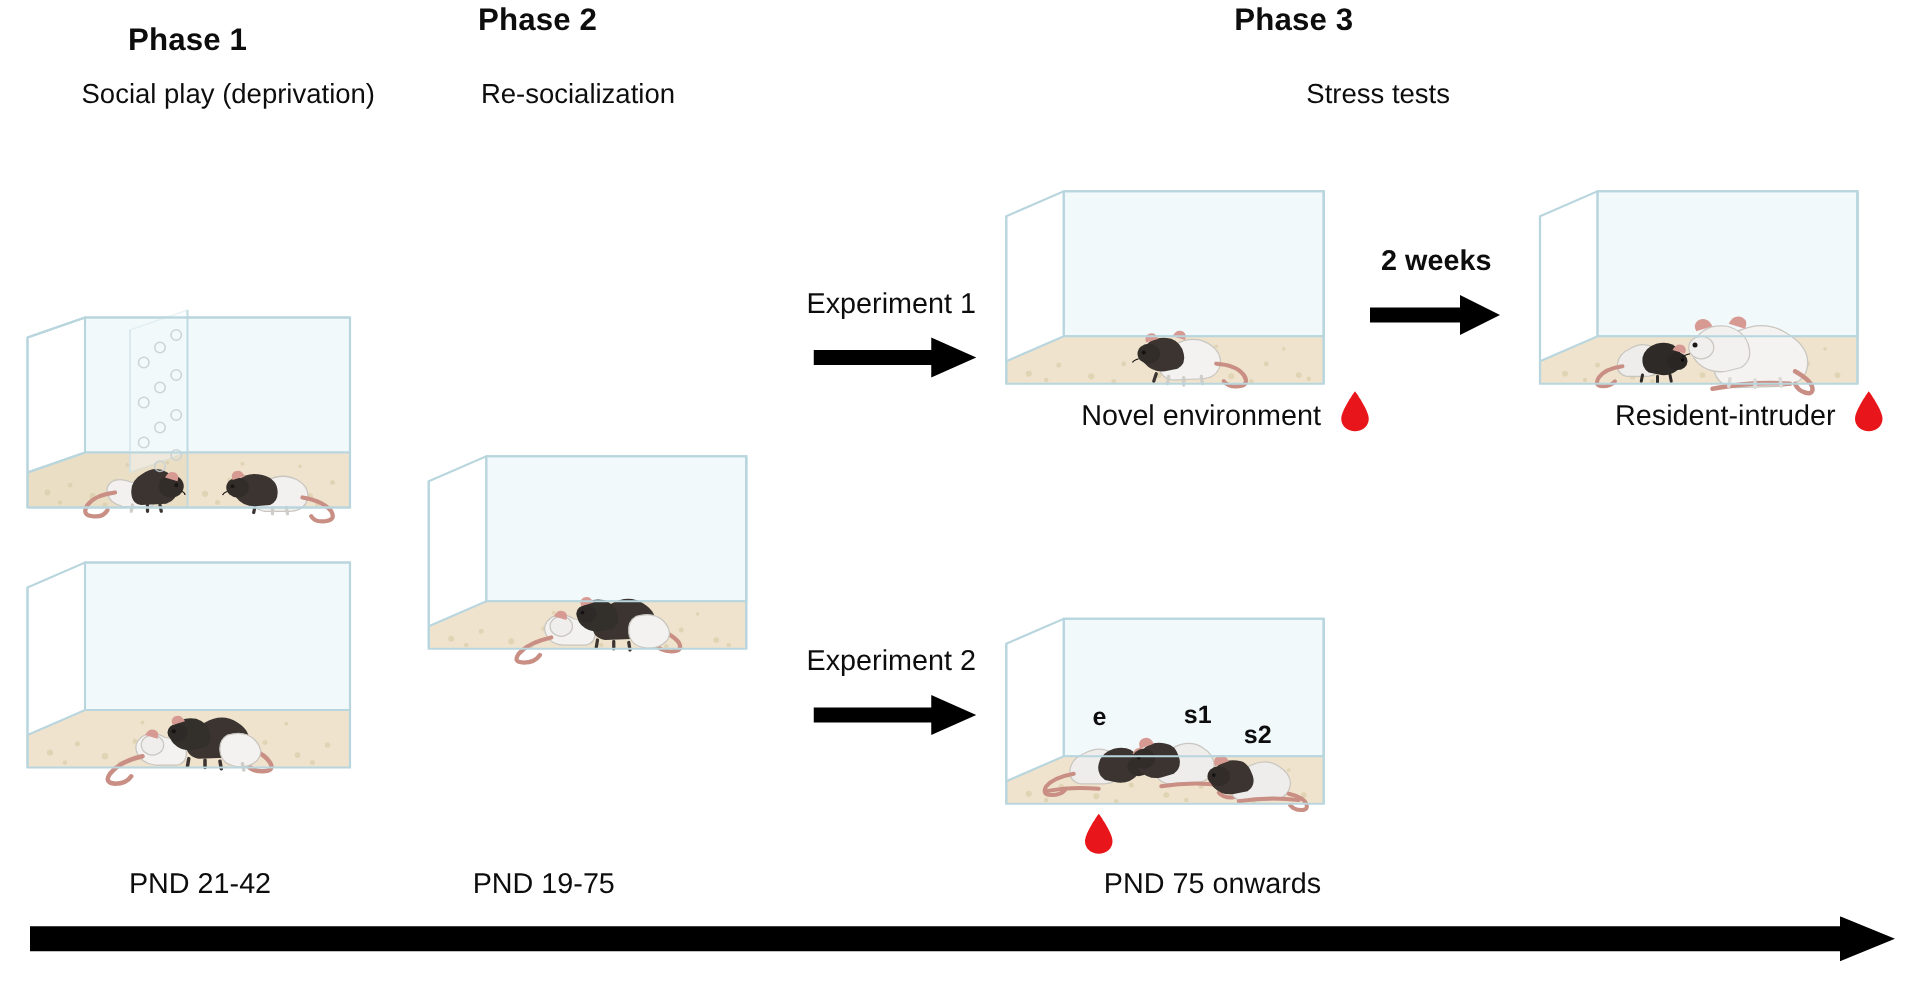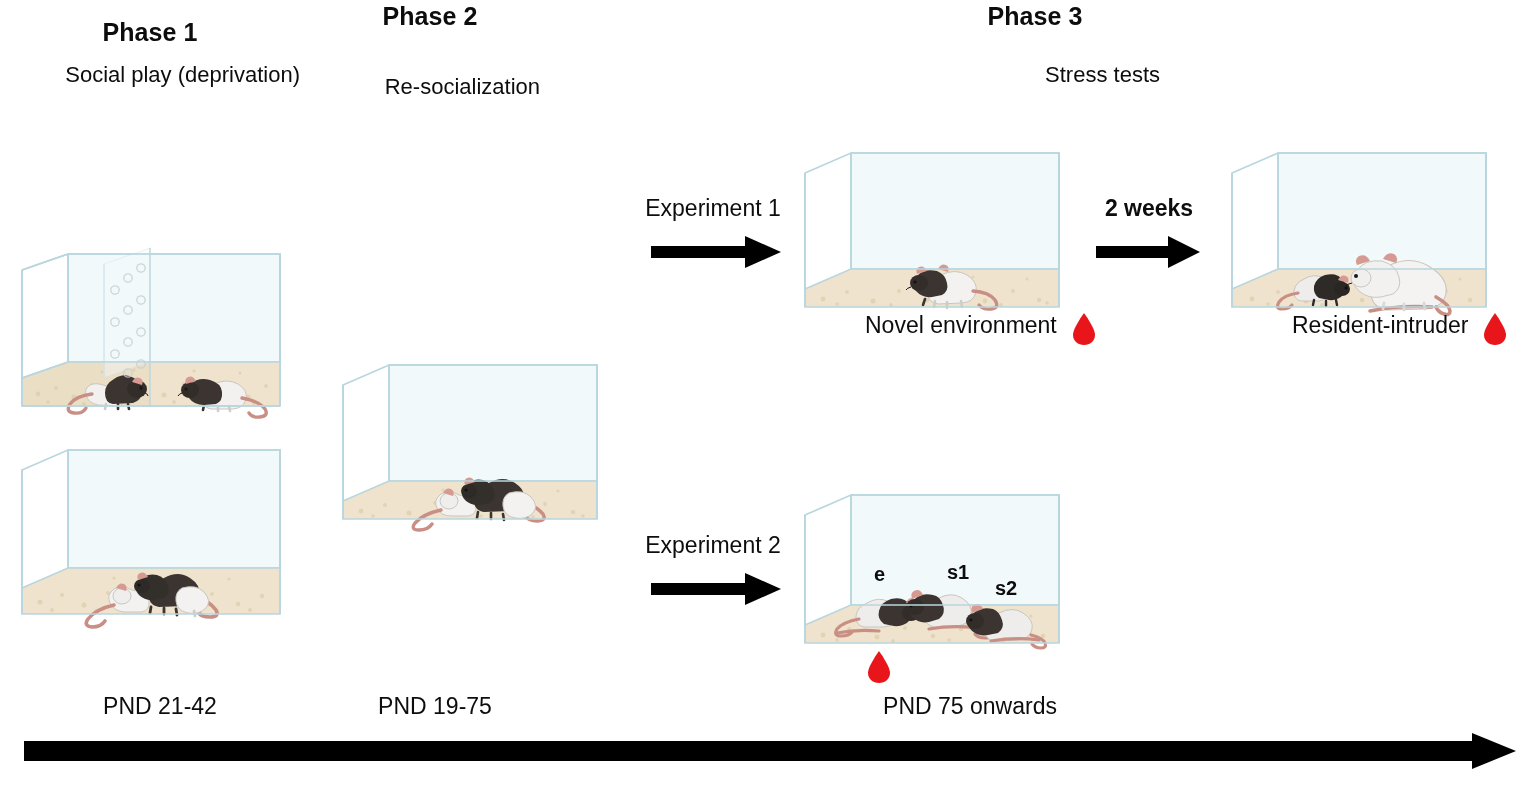--- a/index.html
+++ b/index.html
@@ -42,21 +42,21 @@
     white-space: nowrap;
     text-align: center;
   }
   .arrow-svg { display: block; }
 
   
   .cage-caption {
     font-size: 23px;
     white-space: nowrap;
     display: flex;
-    align-items: flex-start;
+    align-items: flex-end;
     gap: 14px;
   }
   .blood-drop { display: block; flex: none; }
 
   
   .rat-tag {
     font-size: 20px;
     font-weight: bold;
     white-space: nowrap;
   }
@@ -69,21 +69,21 @@
   }
   .timeline-svg { display: block; }
 </style>
 </head>
 <body>
 
 <div class="abs phase-title" style="left:20px; top:18px; width:260px;">Phase 1</div>
 <div class="abs phase-sub" style="left:0px; top:62px; width:300px;">Social play (deprivation)</div>
 
 <div class="abs phase-title" style="left:320px; top:2px; width:220px;">Phase 2</div>
-<div class="abs phase-sub" style="left:320px; top:62px; width:220px;margin-top:12px;">Re-socialization</div>
+<div class="abs phase-sub" style="left:320px; top:62px; width:220px;">Re-socialization</div>
 
 <div class="abs phase-title" style="left:910px; top:2px; width:250px;">Phase 3</div>
 <div class="abs phase-sub" style="left:910px; top:62px; width:250px;">Stress tests</div>
 
 <div class="cage" style="left:14px; top:246px;">
   <svg width="272" height="175" viewBox="0 0 272 175">
 
     <polygon points="54,8 266,8 266,116 54,116" fill="#f2f9fb" stroke="#b9d6de" stroke-width="1.6"></polygon>
 
     <g>
@@ -272,27 +272,27 @@
       <path d="M10 30 L56 10 L264 10 L264 164 L10 164 Z"></path>
       <path d="M10 30 L10 164"></path>
       <path d="M56 10 L56 126"></path>
       <path d="M10 146 L56 126 L264 126"></path>
       <path d="M264 10 L264 164"></path>
     </g>
   </svg>
 </div>
 
 <div class="abs" style="left:633px; top:195px;">
-  <div class="arrow-label" style="width:160px;">Experiment  1</div>
+  <div class="arrow-label" style="width:160px;margin-top:34px;">Experiment  1</div>
   <svg class="arrow-svg" width="160" height="46" viewBox="0 0 160 46" style="margin-top:6px;">
     <path d="M18 18 L112 18 L112 8 L148 24 L112 40 L112 30 L18 30 Z" fill="#000000"></path>
   </svg>
 </div>
 
-<div class="abs" style="left:633px; top:532px;">
+<div class="abs" style="left:633px; top:515px;">
   <div class="arrow-label" style="width:160px;">Experiment  2</div>
   <svg class="arrow-svg" width="160" height="46" viewBox="0 0 160 46" style="margin-top:6px;">
     <path d="M18 18 L112 18 L112 8 L148 24 L112 40 L112 30 L18 30 Z" fill="#000000"></path>
   </svg>
 </div>
 
 <div class="abs" style="left:1090px; top:195px;">
   <div class="arrow-label" style="width:118px;font-weight:bold;">2 weeks</div>
   <svg class="arrow-svg" width="118" height="46" viewBox="0 0 118 46" style="margin-top:6px;">
     <path d="M6 18 L78 18 L78 8 L110 24 L78 40 L78 30 L6 30 Z" fill="#000000"></path>

